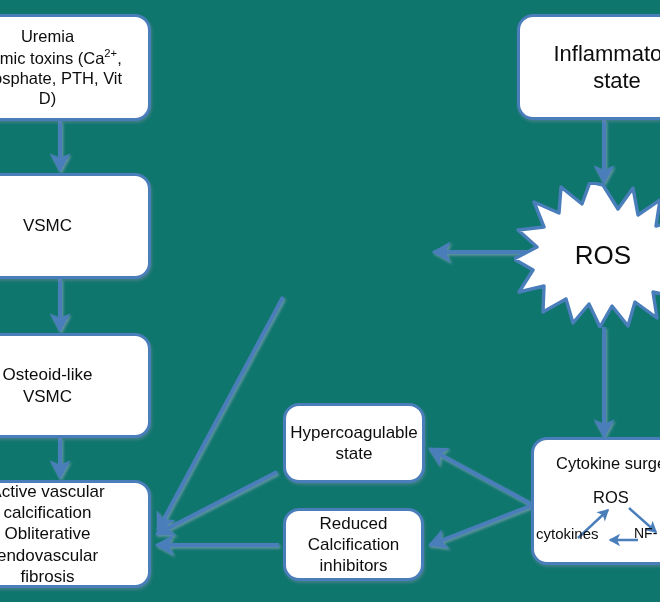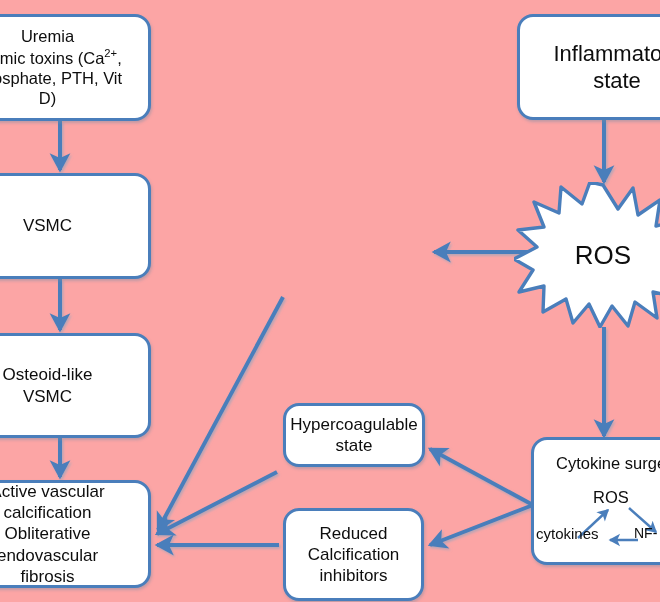--- a/index.html
+++ b/index.html
@@ -8,21 +8,21 @@
     background: #ffffff;
   }
   body {
     font-family: "Liberation Sans", sans-serif;
   }
   #canvas {
     position: relative;
     width: 660px;
     height: 602px;
     overflow: hidden;
-    background: #fca5a5;
+    background: #0f766e;
   }
   #edges {
     position: absolute;
     left: 0;
     top: 0;
     width: 660px;
     height: 602px;
     pointer-events: none;
   }
   .node {
@@ -179,26 +179,26 @@
   </div>
 
   <div class="starburst" style="left:514px; top:182px; width:178px; height:146px;">
     <svg width="178" height="146" viewBox="0 0 178 146">
       <polygon points="89,3 104,27 119,6 124,33 146,18 142,44 168,38 152,60 178,64 156,78 177,92 150,95 166,116 139,110 143,136 121,120 114,144 98,124 86,145 75,122 59,141 52,117 29,130 30,104 5,110 19,88 0,77 23,65 4,48 30,45 20,20 45,31 47,5 68,22 76,0" fill="#ffffff" stroke="#4a7ebb" stroke-width="3.4" stroke-linejoin="round"></polygon>
     </svg>
     <span class="burst-label">ROS</span>
   </div>
 
 
-  <div class="node" style="left:283px; top:403px; width:142px; height:64px; font-size:17px;">
+  <div class="node" style="left:283px; top:403px; width:142px; height:80px; font-size:17px;">
     <span class="txt">Hypercoagulable
 state</span>
   </div>
 
-  <div class="node" style="left:283px; top:508px; width:141px; height:93px; font-size:17px;">
+  <div class="node" style="left:283px; top:508px; width:141px; height:73px; font-size:17px;">
     <span class="txt">Reduced
 Calcification
 inhibitors</span>
   </div>
 
   <div class="cyt-box" style="left:531px; top:437px; width:186px; height:128px;">
     <svg class="cyt-mini" width="186" height="128" viewBox="0 0 186 128">
       <g stroke="#4a7ebb" fill="none" stroke-width="2.4">
         <line x1="44" y1="98" x2="74" y2="70" marker-end="url(#ah)"></line>
         <line x1="95" y1="68" x2="122" y2="92" marker-end="url(#ah)"></line>

